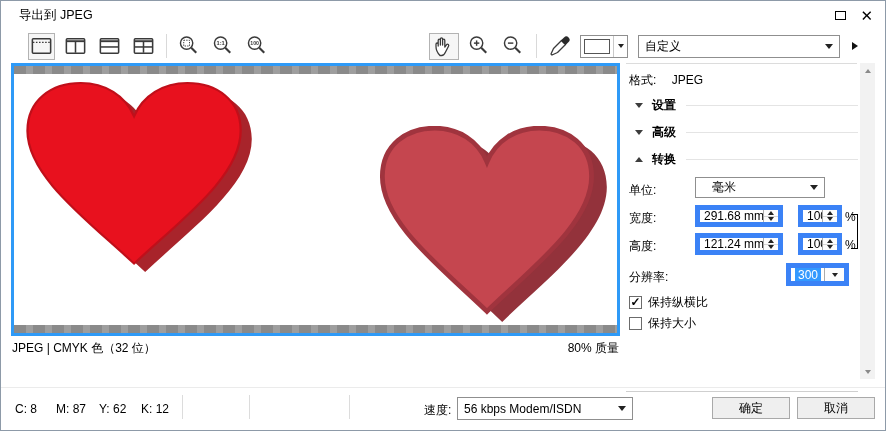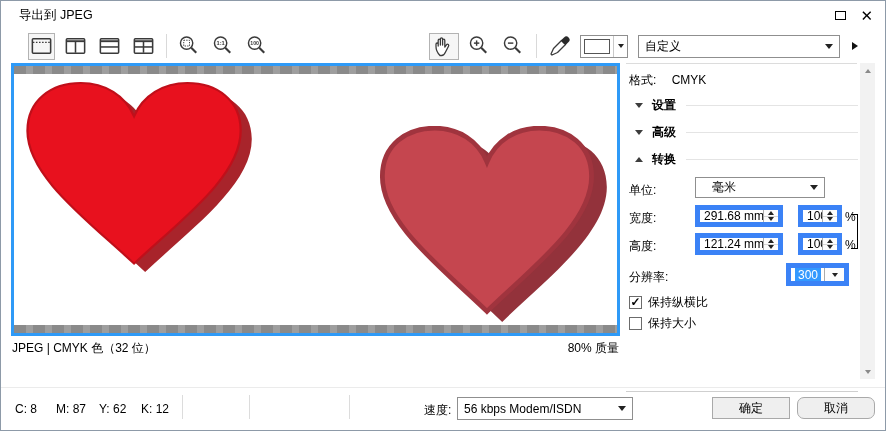--- a/index.html
+++ b/index.html
@@ -211,21 +211,21 @@
 
   <div class="pinfo l1">
     <span>JPEG | CMYK 色（32 位）</span>
     <span>80% 质量</span>
   </div>
 
   <div class="abs hair" style="left:625px; top:62px; width:231px;"></div>
 
   <div class="abs" style="left:628px; top:71px;">
     <span>格式:</span>
-    <span style="margin-left:12px;">CMYK</span>
+    <span style="margin-left:12px;">JPEG</span>
   </div>
 
   <div class="abs secrow" style="left:628px; top:95px;text-align:right;">
     <span class="tri tri-down"></span>
     <span class="lbl">设置</span>
     <span class="line"></span>
   </div>
   <div class="abs secrow" style="left:628px; top:122px;">
     <span class="tri tri-down"></span>
     <span class="lbl">高级</span>
@@ -334,15 +334,15 @@
   <span class="fsep" style="left:248px;"></span>
   <span class="fsep" style="left:348px;"></span>
 
   <span class="abs" style="left:423px; top:401px;">速度:</span>
   <div class="combo abs" style="left:456px; top:396px; width:176px;text-align:center;">
     <span>56 kbps Modem/ISDN</span>
     <span class="caret"></span>
   </div>
 
   <button class="btn" style="left:711px; top:396px;">确定</button>
-  <button class="btn" style="left:796px; top:396px;border-radius:7px;">取消</button>
+  <button class="btn" style="left:796px; top:396px;">取消</button>
 
 </div>
 
 </body></html>

